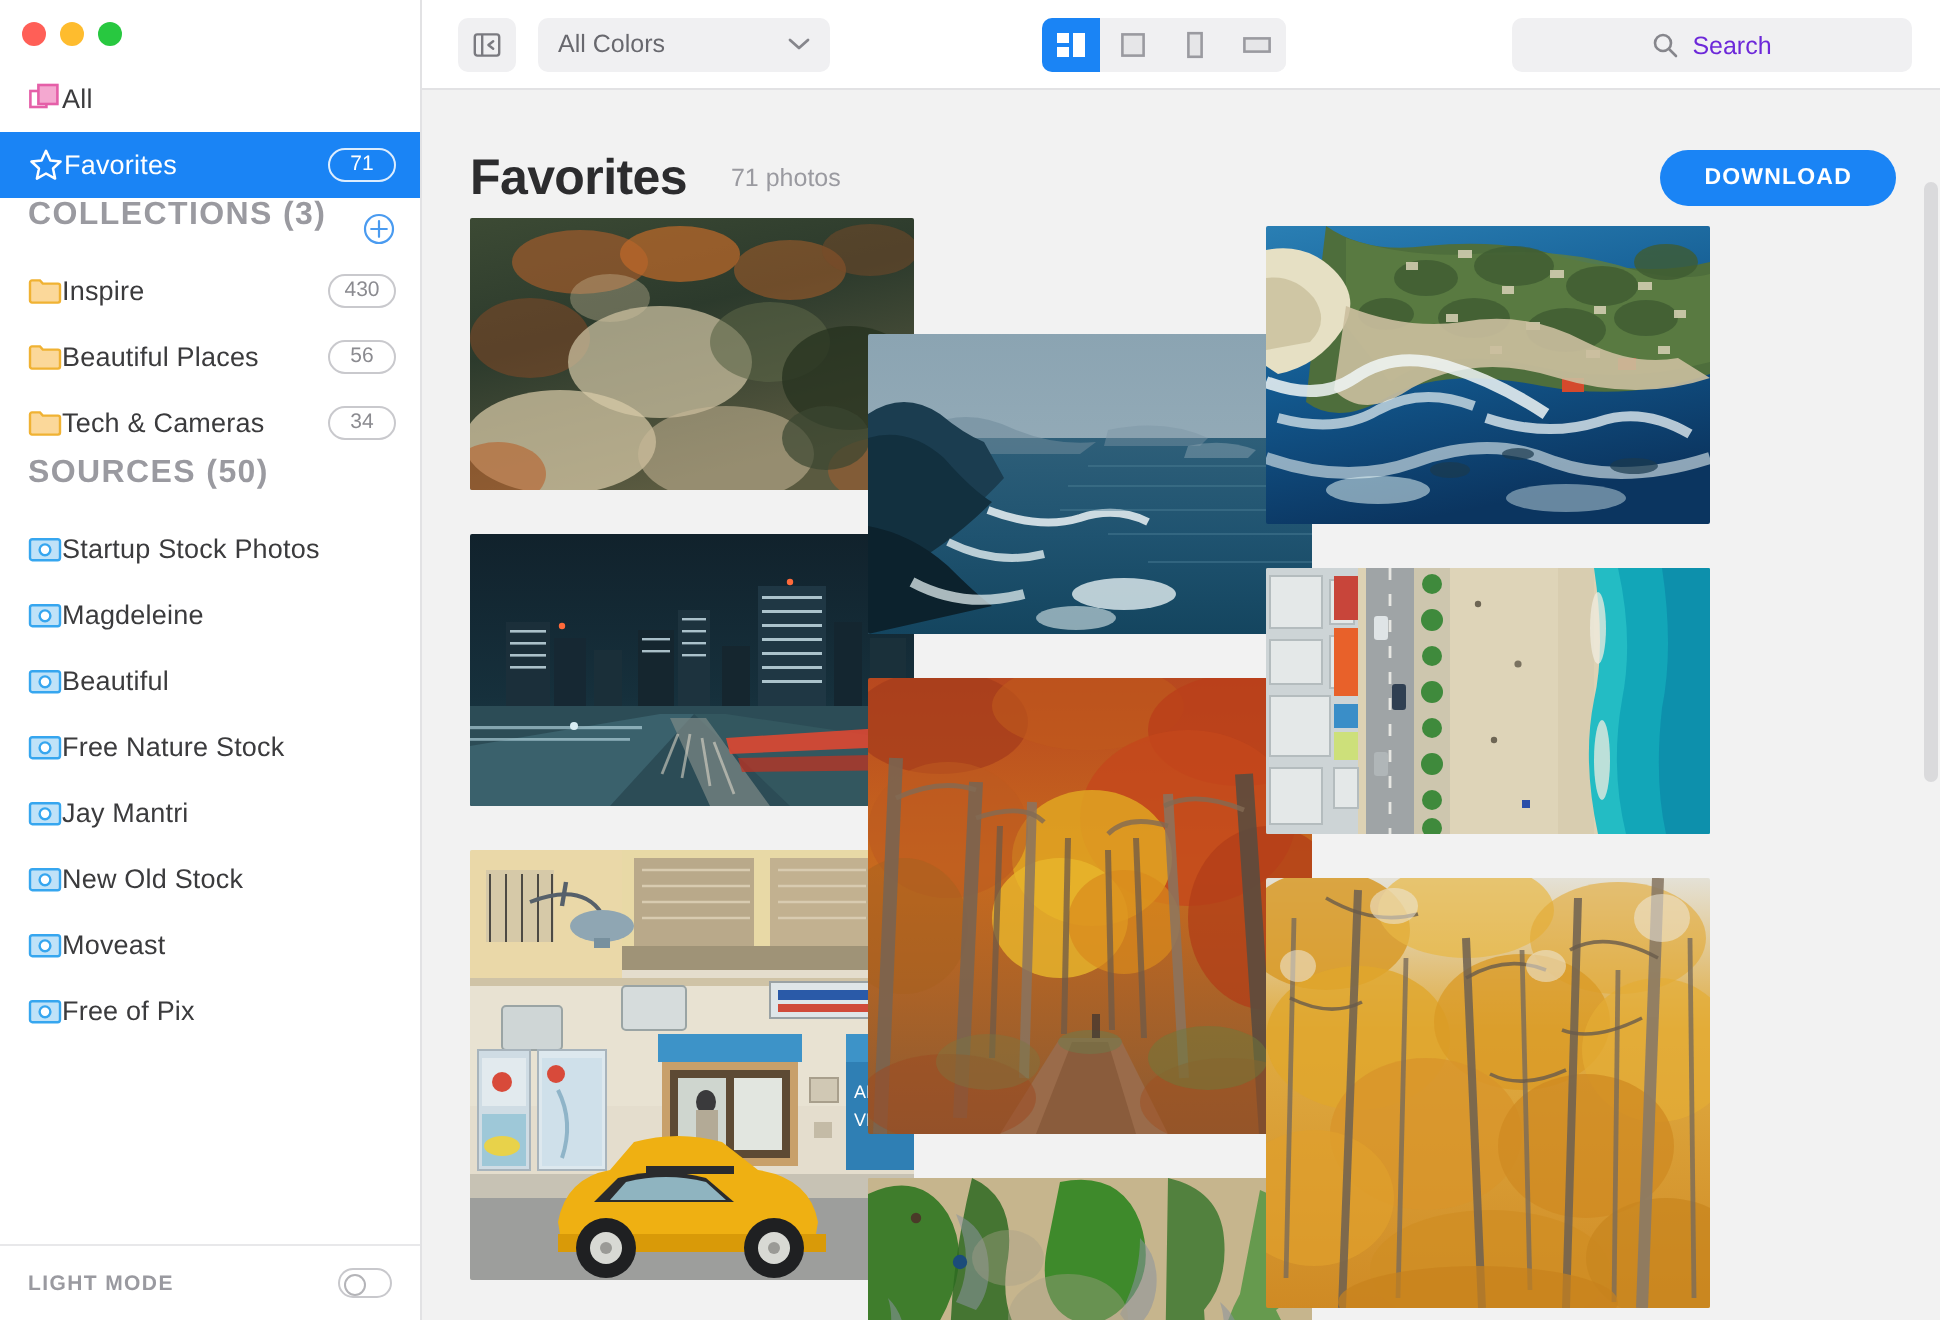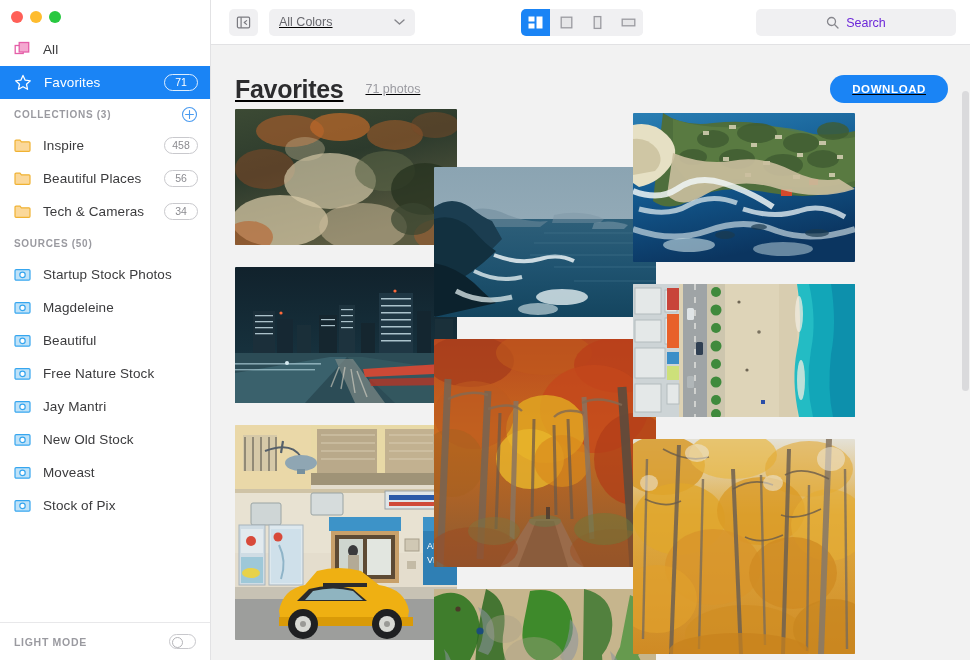--- a/index.html
+++ b/index.html
@@ -23,39 +23,39 @@
   .traffic {
     height: 33px; display: flex; align-items: center; padding-left: 11px; gap: 7px;
   }
   .dot { width: 12px; height: 12px; border-radius: 50%; display: block; }
   .dot.red { background: #ff5f57; }
   .dot.yellow { background: #febc2e; }
   .dot.green { background: #28c840; }
 
   .nav-row {
     height: 33px; display: flex; align-items: center;
-    padding: 0 12px 0 14px; gap: 12px; cursor: default;
+    padding: 0 12px 0 14px; cursor: default;
   }
   .nav-row .label { font-size: 13.5px; color: #3b3b3d; letter-spacing: .1px; white-space: nowrap; }
   .nav-row.active { background: #1a84f5; }
   .nav-row.active .label { color: #ffffff; }
 
   .count-pill {
     margin-left: auto;
     border: 1px solid #c9c9cd; color: #8b8b90;
     font-size: 10.5px; border-radius: 9px;
     min-width: 34px; height: 17px; line-height: 15px; text-align: center;
     padding: 0 6px;
   }
   .nav-row.active .count-pill { border-color: rgba(255,255,255,.85); color: #ffffff; text-align: center; }
 
   .section-head {
-    height: 30px; display: flex; align-items: center;
+    height: 30px; display: flex; 
     padding: 0 12px 0 14px;
-    font-size: 10px; font-weight: 700; letter-spacing: .7px;
+    font-size: 16px; font-weight: 700; letter-spacing: .7px;
     color: #9a9aa0; text-transform: uppercase;
   }
   .section-head .plus { margin-left: auto; }
 
   .icon { display: inline-flex; align-items: center; justify-content: center; flex: 0 0 auto; }
 
   .sidebar-scroll { height: 585px; overflow: hidden; }
 
   .sidebar-footer {
     position: absolute; left: 0; bottom: 0; width: 210px; height: 38px;
@@ -69,21 +69,21 @@
     margin-left: auto; width: 27px; height: 15px; border-radius: 8px;
     border: 1px solid #c8c8cc; background: #fff; position: relative;
   }
   .toggle::after {
     content: ""; position: absolute; left: 2px; top: 2px;
     width: 9px; height: 9px; border-radius: 50%;
     border: 1.4px solid #b4b4b8; background: #fff;
   }
 
   
-  .main { flex: 1 1 auto; height: 660px; position: relative; background: #f2f2f2; overflow: hidden; text-decoration: underline; }
+  .main { flex: 1 1 auto; height: 660px; position: relative; background: #f2f2f2; overflow: hidden; }
 
   .toolbar {
     height: 45px; background: #ffffff; border-bottom: 1px solid #e2e2e4;
     display: flex; align-items: center; padding: 0 0 0 18px; position: relative;
   }
   .tool-btn {
     width: 29px; height: 27px; border-radius: 5px; background: #f0f0f2;
     display: flex; align-items: center; justify-content: center; cursor: default;
   }
   .colors-select {
@@ -182,21 +182,21 @@
         </span>
       </div>
 
       <div class="nav-row">
         <span class="icon">
           <svg width="17" height="15" viewBox="0 0 17 15">
             <path d="M1 3.2a1 1 0 011-1h4l1.4 1.6h7.6a1 1 0 011 1v7.5a1 1 0 01-1 1H2a1 1 0 01-1-1z" fill="#fbd89a" stroke="#f0b233" stroke-width="1.2"></path>
           </svg>
         </span>
         <span class="label">Inspire</span>
-        <span class="count-pill">458</span>
+        <span class="count-pill">430</span>
       </div>
 
       <div class="nav-row">
         <span class="icon">
           <svg width="17" height="15" viewBox="0 0 17 15">
             <path d="M1 3.2a1 1 0 011-1h4l1.4 1.6h7.6a1 1 0 011 1v7.5a1 1 0 01-1 1H2a1 1 0 01-1-1z" fill="#fbd89a" stroke="#f0b233" stroke-width="1.2"></path>
           </svg>
         </span>
         <span class="label">Beautiful Places</span>
         <span class="count-pill">56</span>
@@ -279,21 +279,21 @@
         </span>
         <span class="label">Moveast</span>
       </div>
       <div class="nav-row">
         <span class="icon">
           <svg width="17" height="15" viewBox="0 0 17 15">
             <rect x="1" y="2.6" width="15" height="10.5" rx="1.2" fill="#bfe2f8" stroke="#36a6ef" stroke-width="1.2"></rect>
             <circle cx="8.5" cy="7.9" r="2.7" fill="#ffffff" stroke="#36a6ef" stroke-width="1.2"></circle>
           </svg>
         </span>
-        <span class="label">Stock of Pix</span>
+        <span class="label">Free of Pix</span>
       </div>
 
     </div>
 
     <div class="sidebar-footer">
       <span class="lm">LIGHT MODE</span>
       <span class="toggle"></span>
     </div>
   </aside>
 

